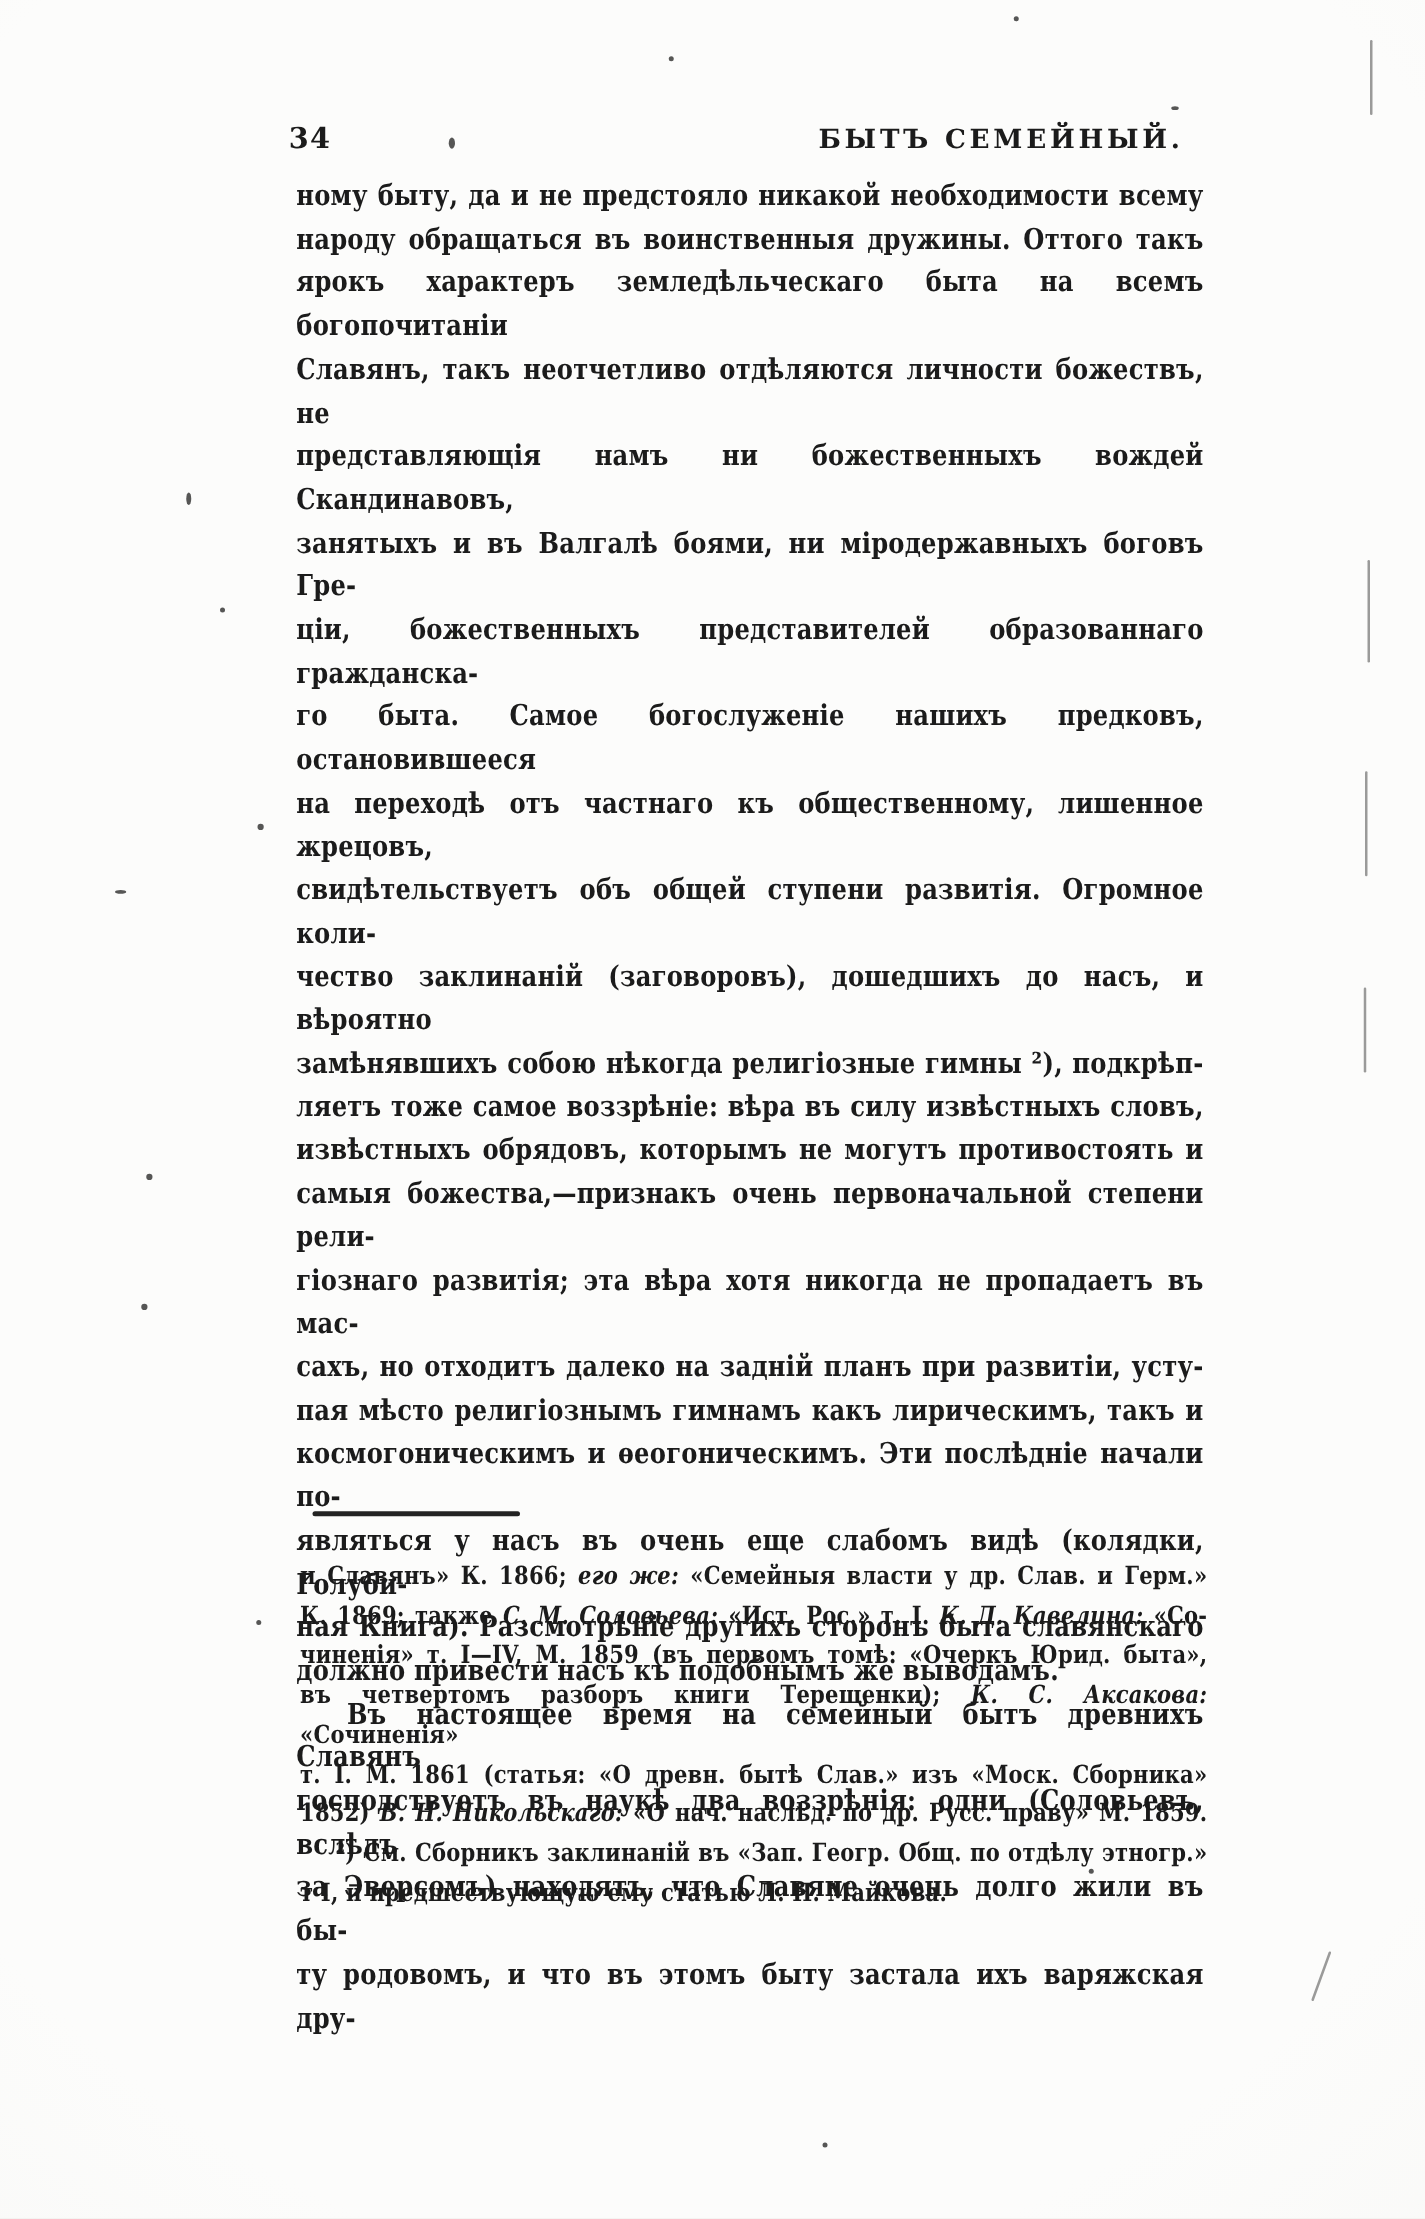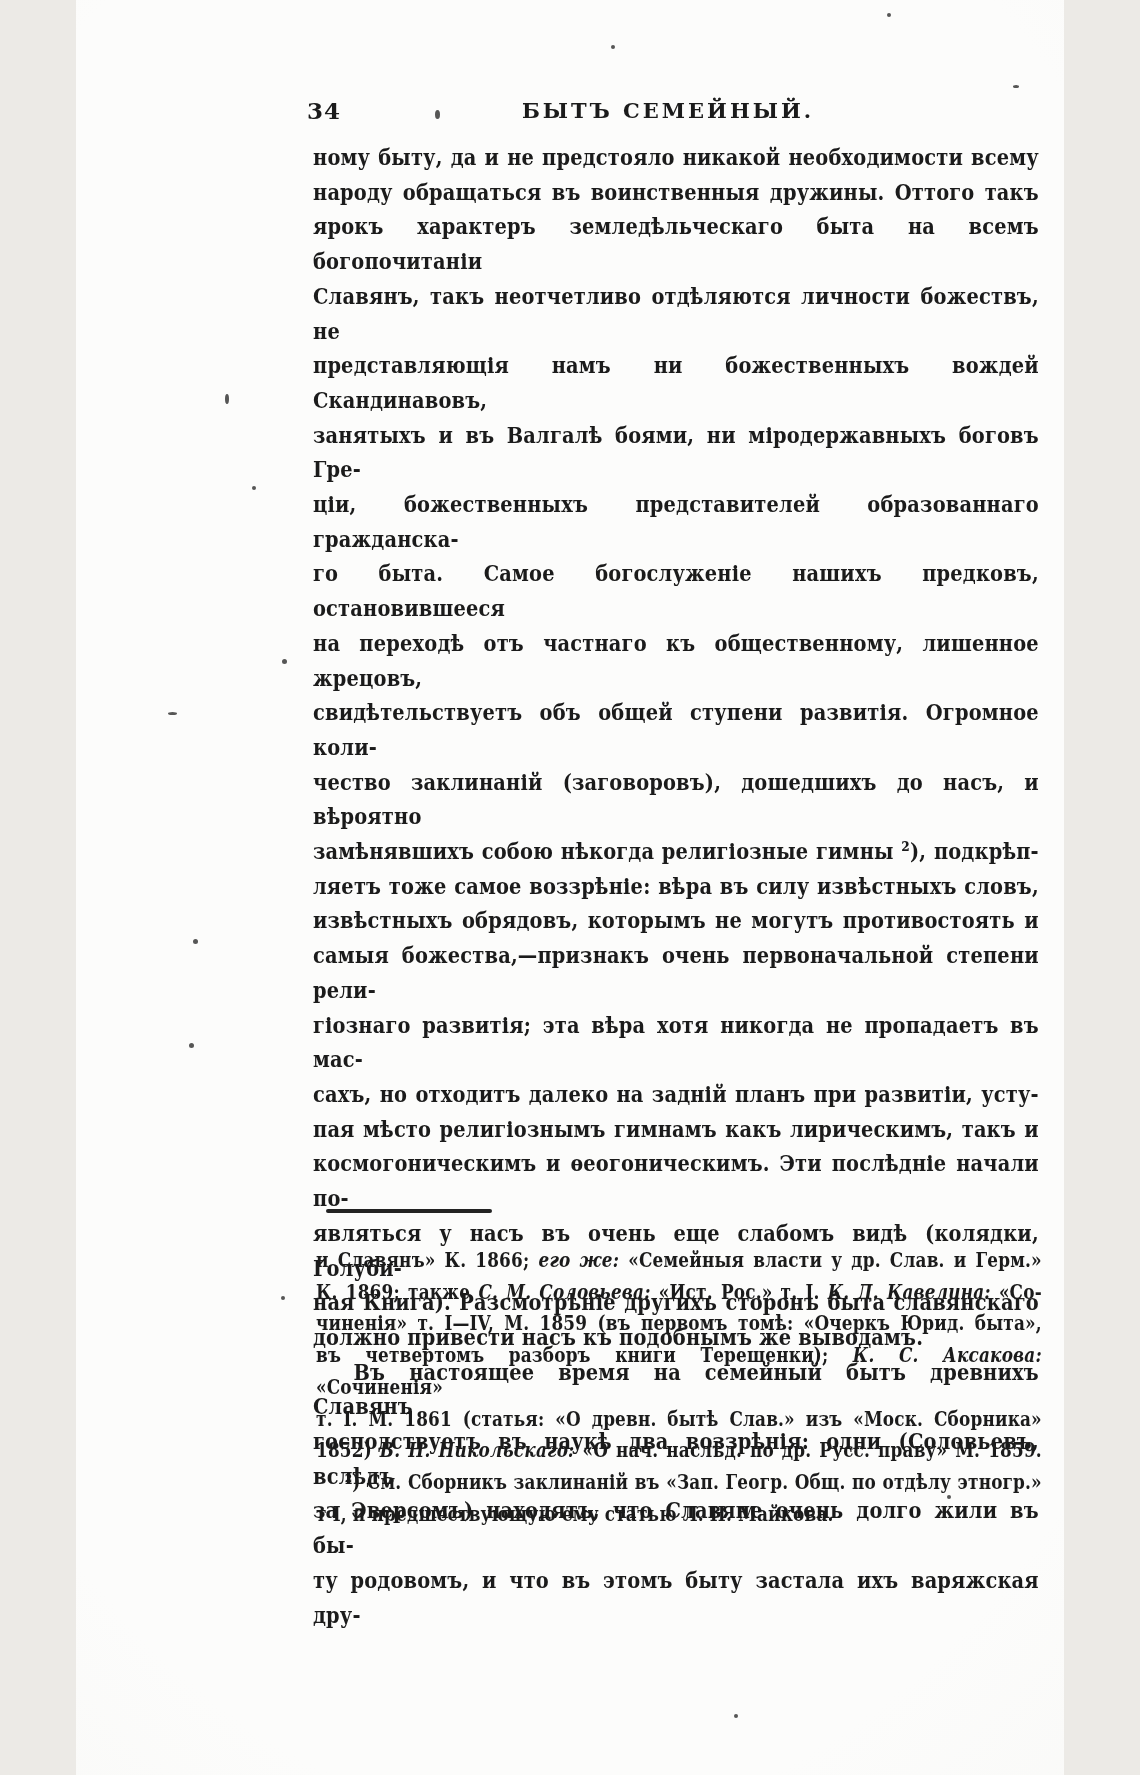--- a/index.html
+++ b/index.html
@@ -2,42 +2,42 @@
 <html><head>
 <meta charset="utf-8">
 <style>
   html, body {
     margin: 0;
     padding: 0;
     background: #eceae6;
   }
   .page {
     position: relative;
-    width: 988px;
+    width: 1140px;
     height: 1775px;
     margin: 0 auto;
     overflow: hidden;
     background: radial-gradient(ellipse 130% 105% at 48% 45%, #fcfcfb 55%, #f3f3f0 100%);
     color: #1b1b1b;
     font-family: "DejaVu Serif", "Liberation Serif", serif;
   }
   .hdr-num {
     position: absolute;
     left: 231px;
     top: 97px;
     font-size: 23px;
     font-weight: 700;
     letter-spacing: 1px;
   }
   .hdr-title {
     position: absolute;
     left: 237px;
     top: 98px;
     width: 710px;
-    text-align: center;
+    text-align: right;
     font-size: 21px;
     font-weight: 700;
     letter-spacing: 3px;
   }
   .bodytext {
     position: absolute;
     left: 237px;
     top: 140px;
     width: 860px;
     transform: scaleX(0.844);

